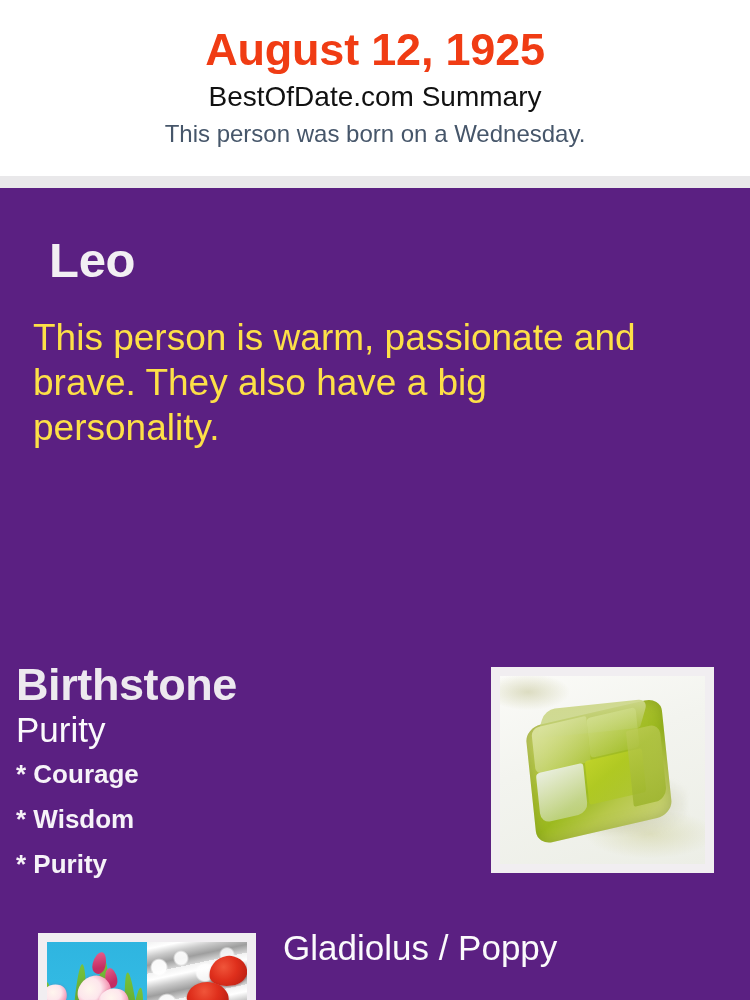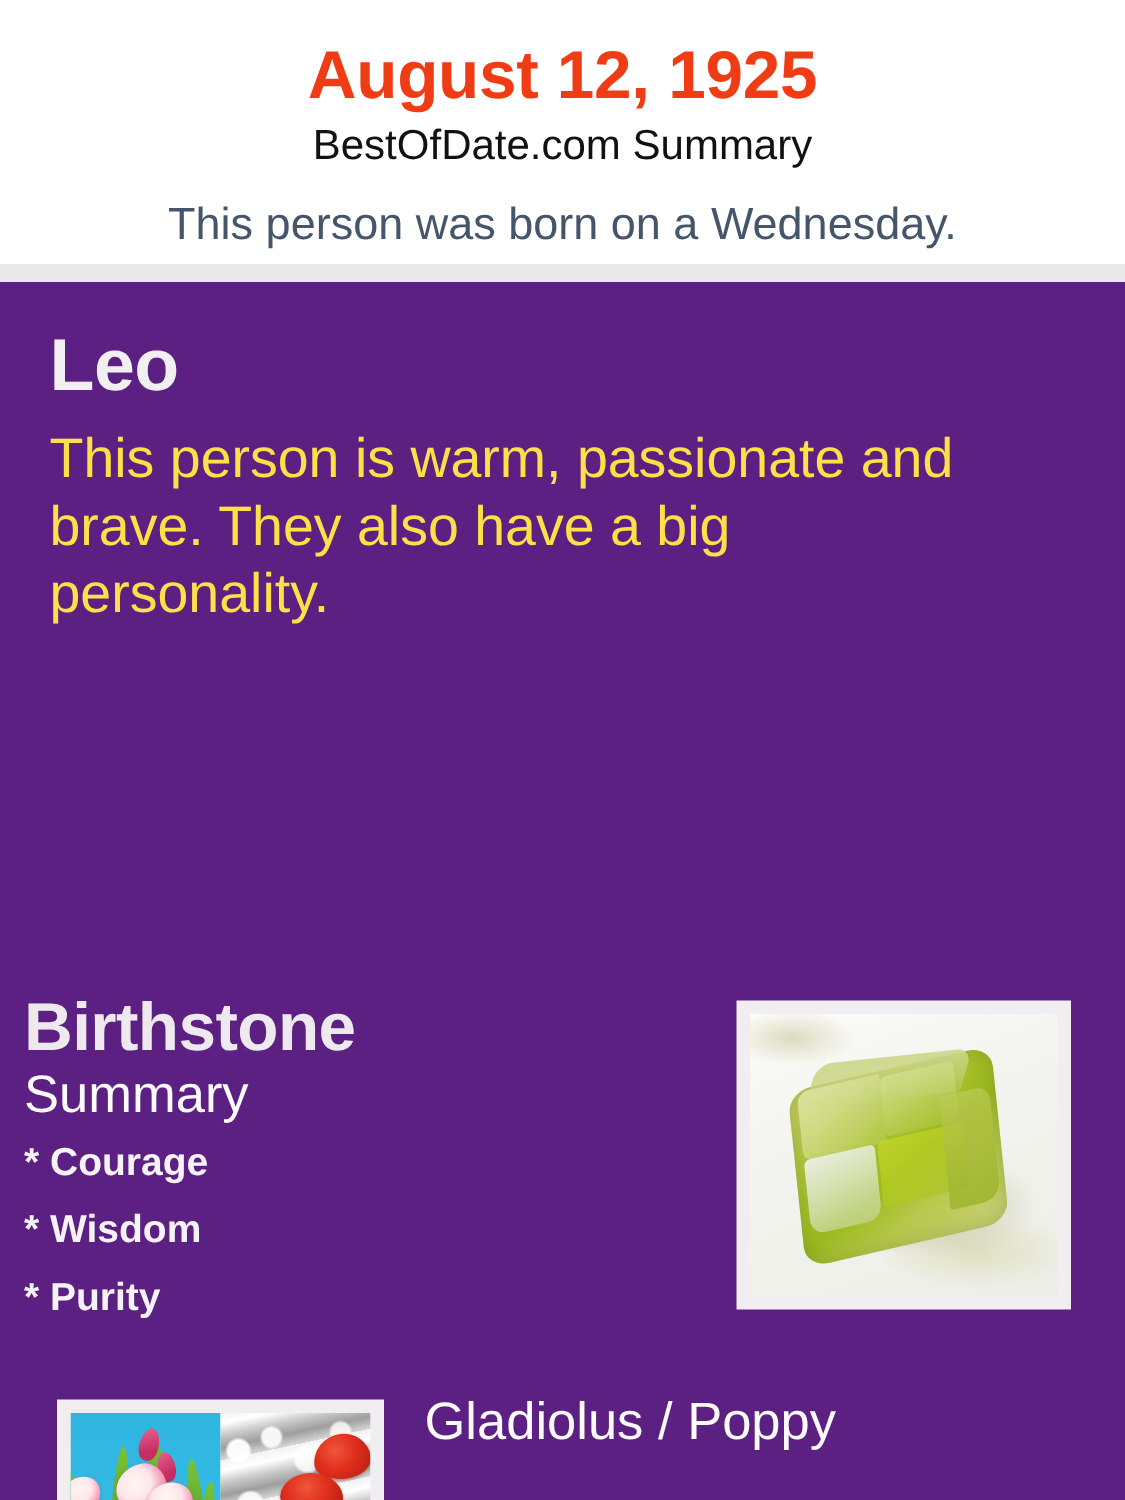--- a/index.html
+++ b/index.html
@@ -43,23 +43,23 @@
   }
   .header-site {
     margin: 0;
     padding-top: 9px;
     font-size: 28px;
     font-weight: normal;
     line-height: 1.1;
     color: #111111;
   }
   .header-sub {
-    margin: 12px;
+    margin: 0;
     padding-top: 8px;
-    font-size: 30px;
+    font-size: 24px;
     font-weight: normal;
     line-height: 1.1;
     color: #46566A;
   }
 
   .divider-band {
     position: absolute;
     left: 0; top: 176px;
     width: 750px;
     height: 12px;
@@ -76,21 +76,21 @@
   }
 
   
   .zodiac {
     position: absolute;
     left: 33px;
     top: 32px;
     width: 660px;
   }
   .zodiac-title {
-    margin: 0;
+    margin: 16px;
     font-size: 49px;
     font-weight: bold;
     line-height: 1.0;
     color: #F2EFF3;
     letter-spacing: -0.3px;
   }
   .zodiac-desc {
     margin: 0;
     padding-top: 14px;
     font-size: 37px;
@@ -326,21 +326,21 @@
 
   <div class="panel">
 
     <div class="zodiac">
       <h2 class="zodiac-title">Leo</h2>
       <p class="zodiac-desc">This person is warm, passionate and brave. They also have a big personality.</p>
     </div>
 
     <div class="stone-text">
       <h2 class="section-title">Birthstone</h2>
-      <p class="section-name">Summary</p>
+      <p class="section-name">Purity</p>
       <ul class="trait-list">
         <li>* Courage</li>
         <li>* Wisdom</li>
         <li>* Purity</li>
       </ul>
     </div>
 
     <div class="photo-frame gem-frame">
       <div class="photo-inner gem-inner">
         <div class="gem-shadow"></div>

